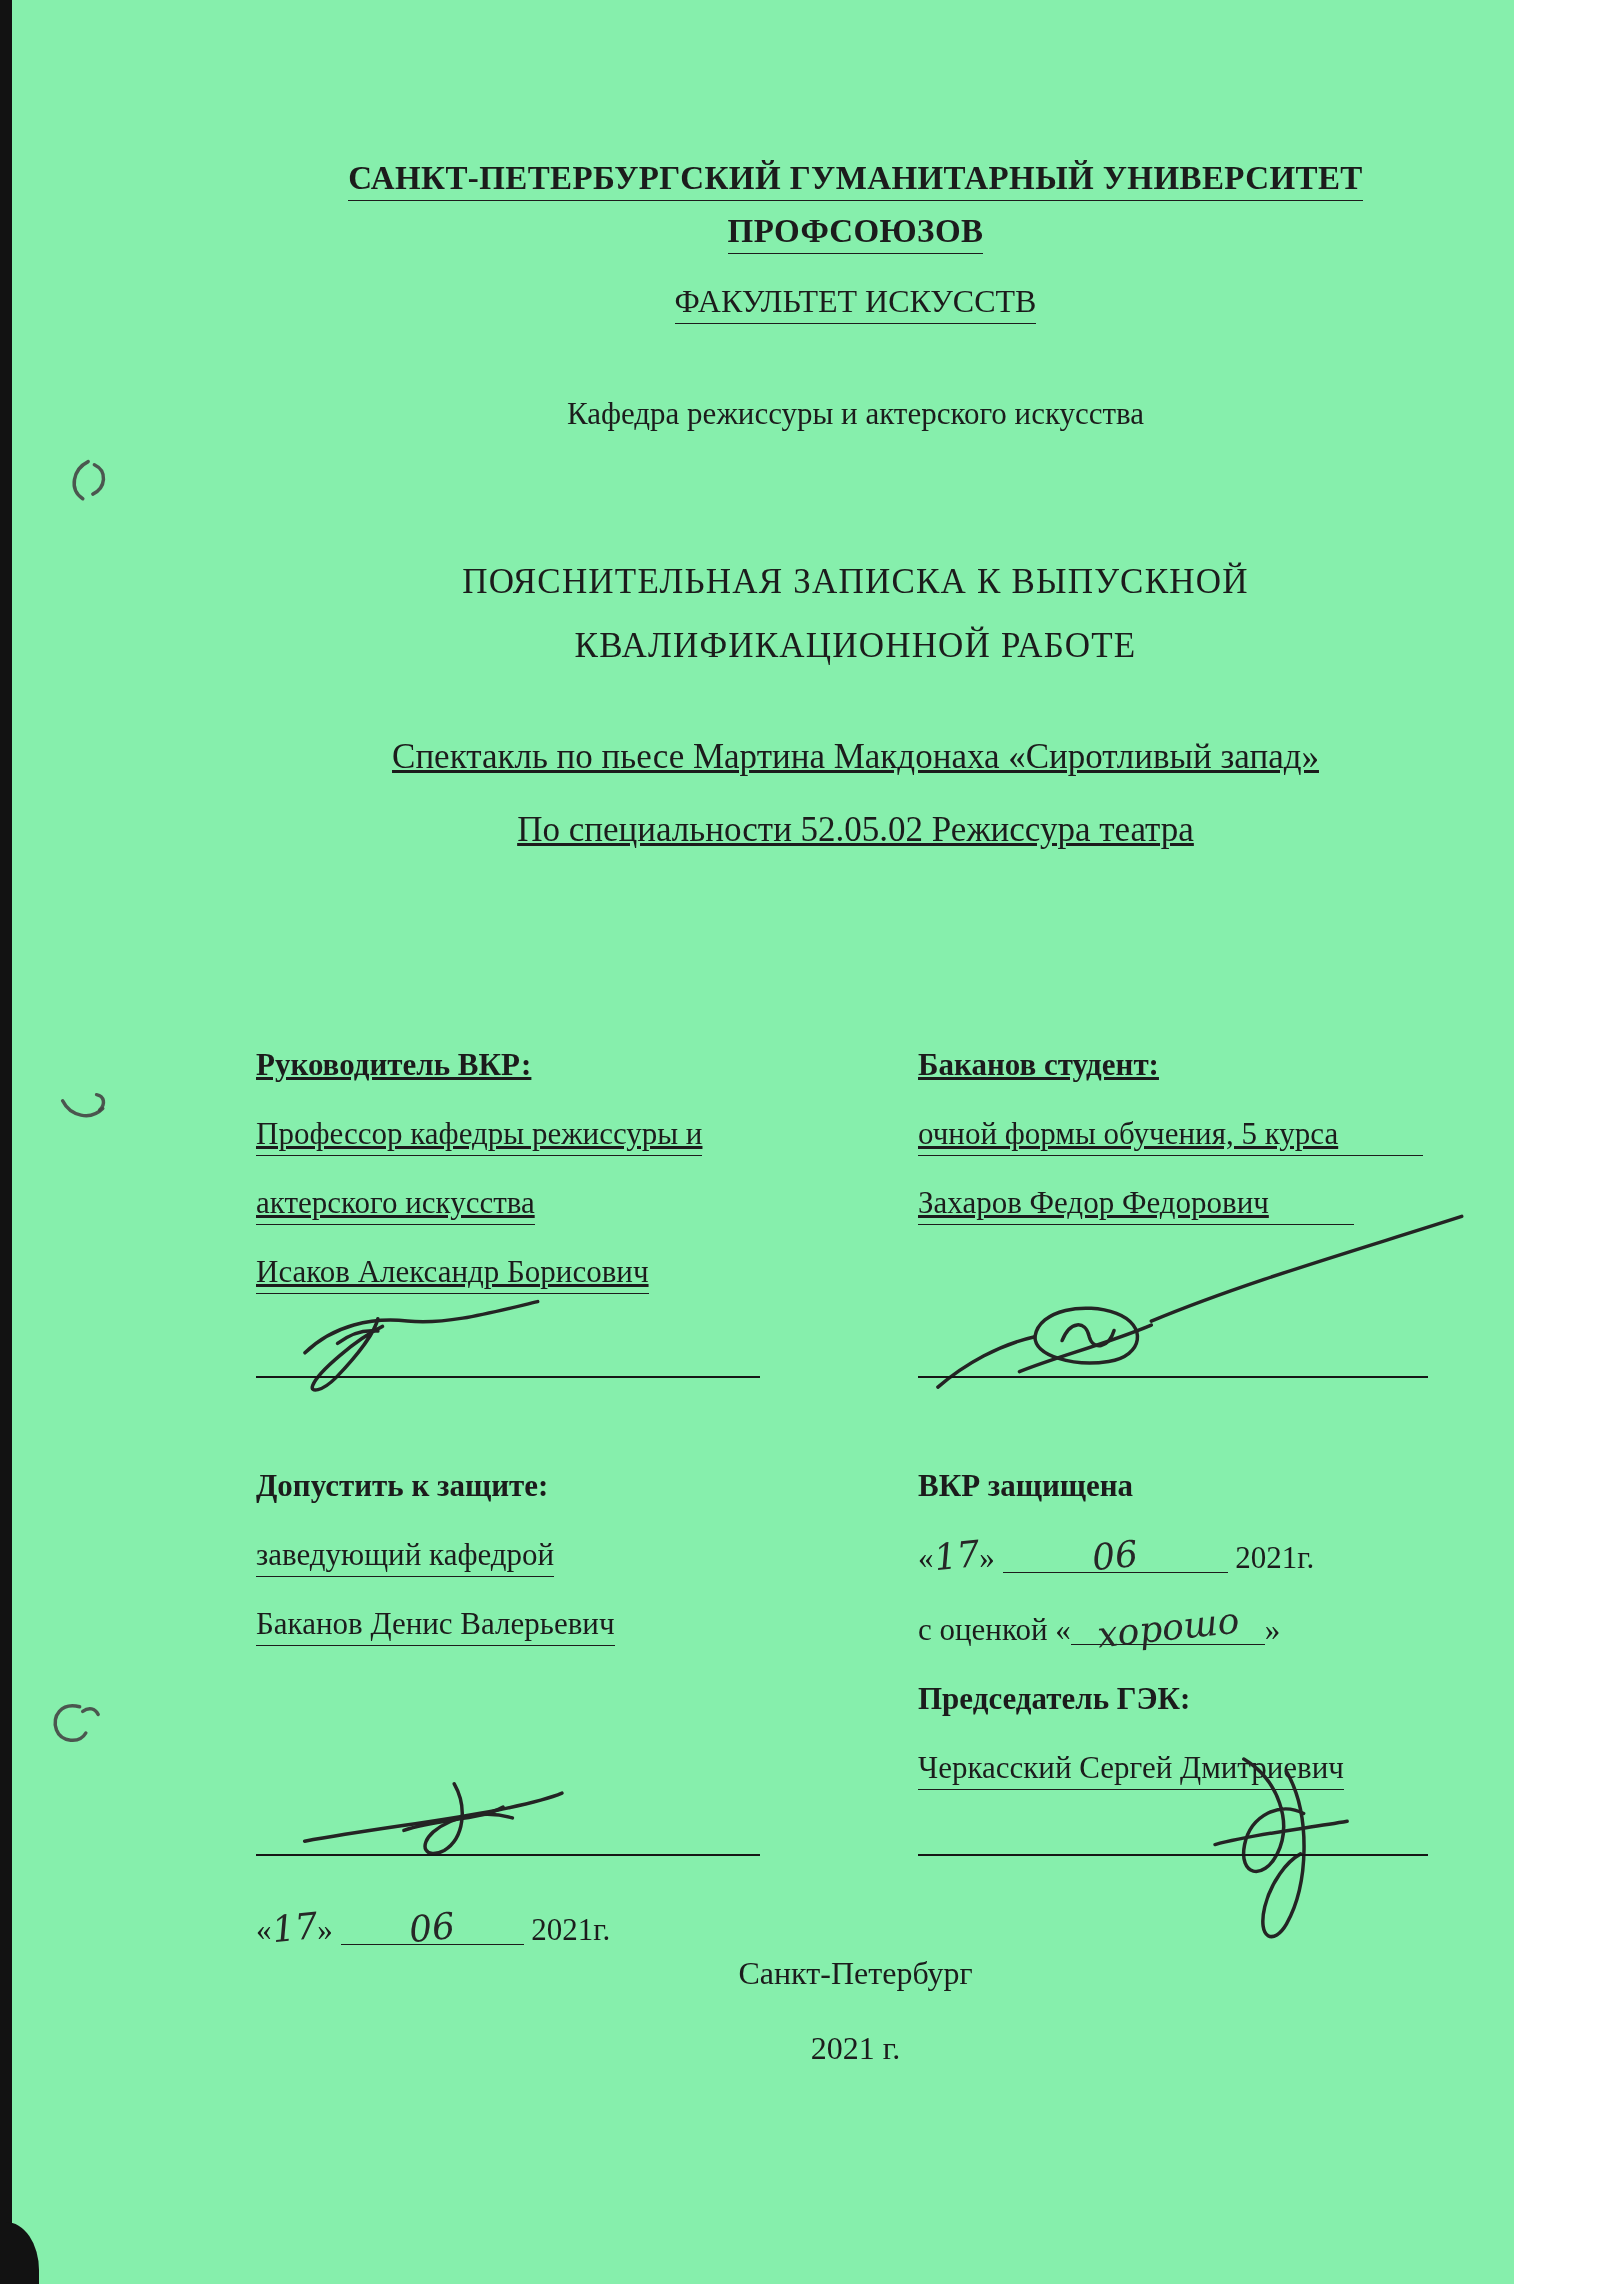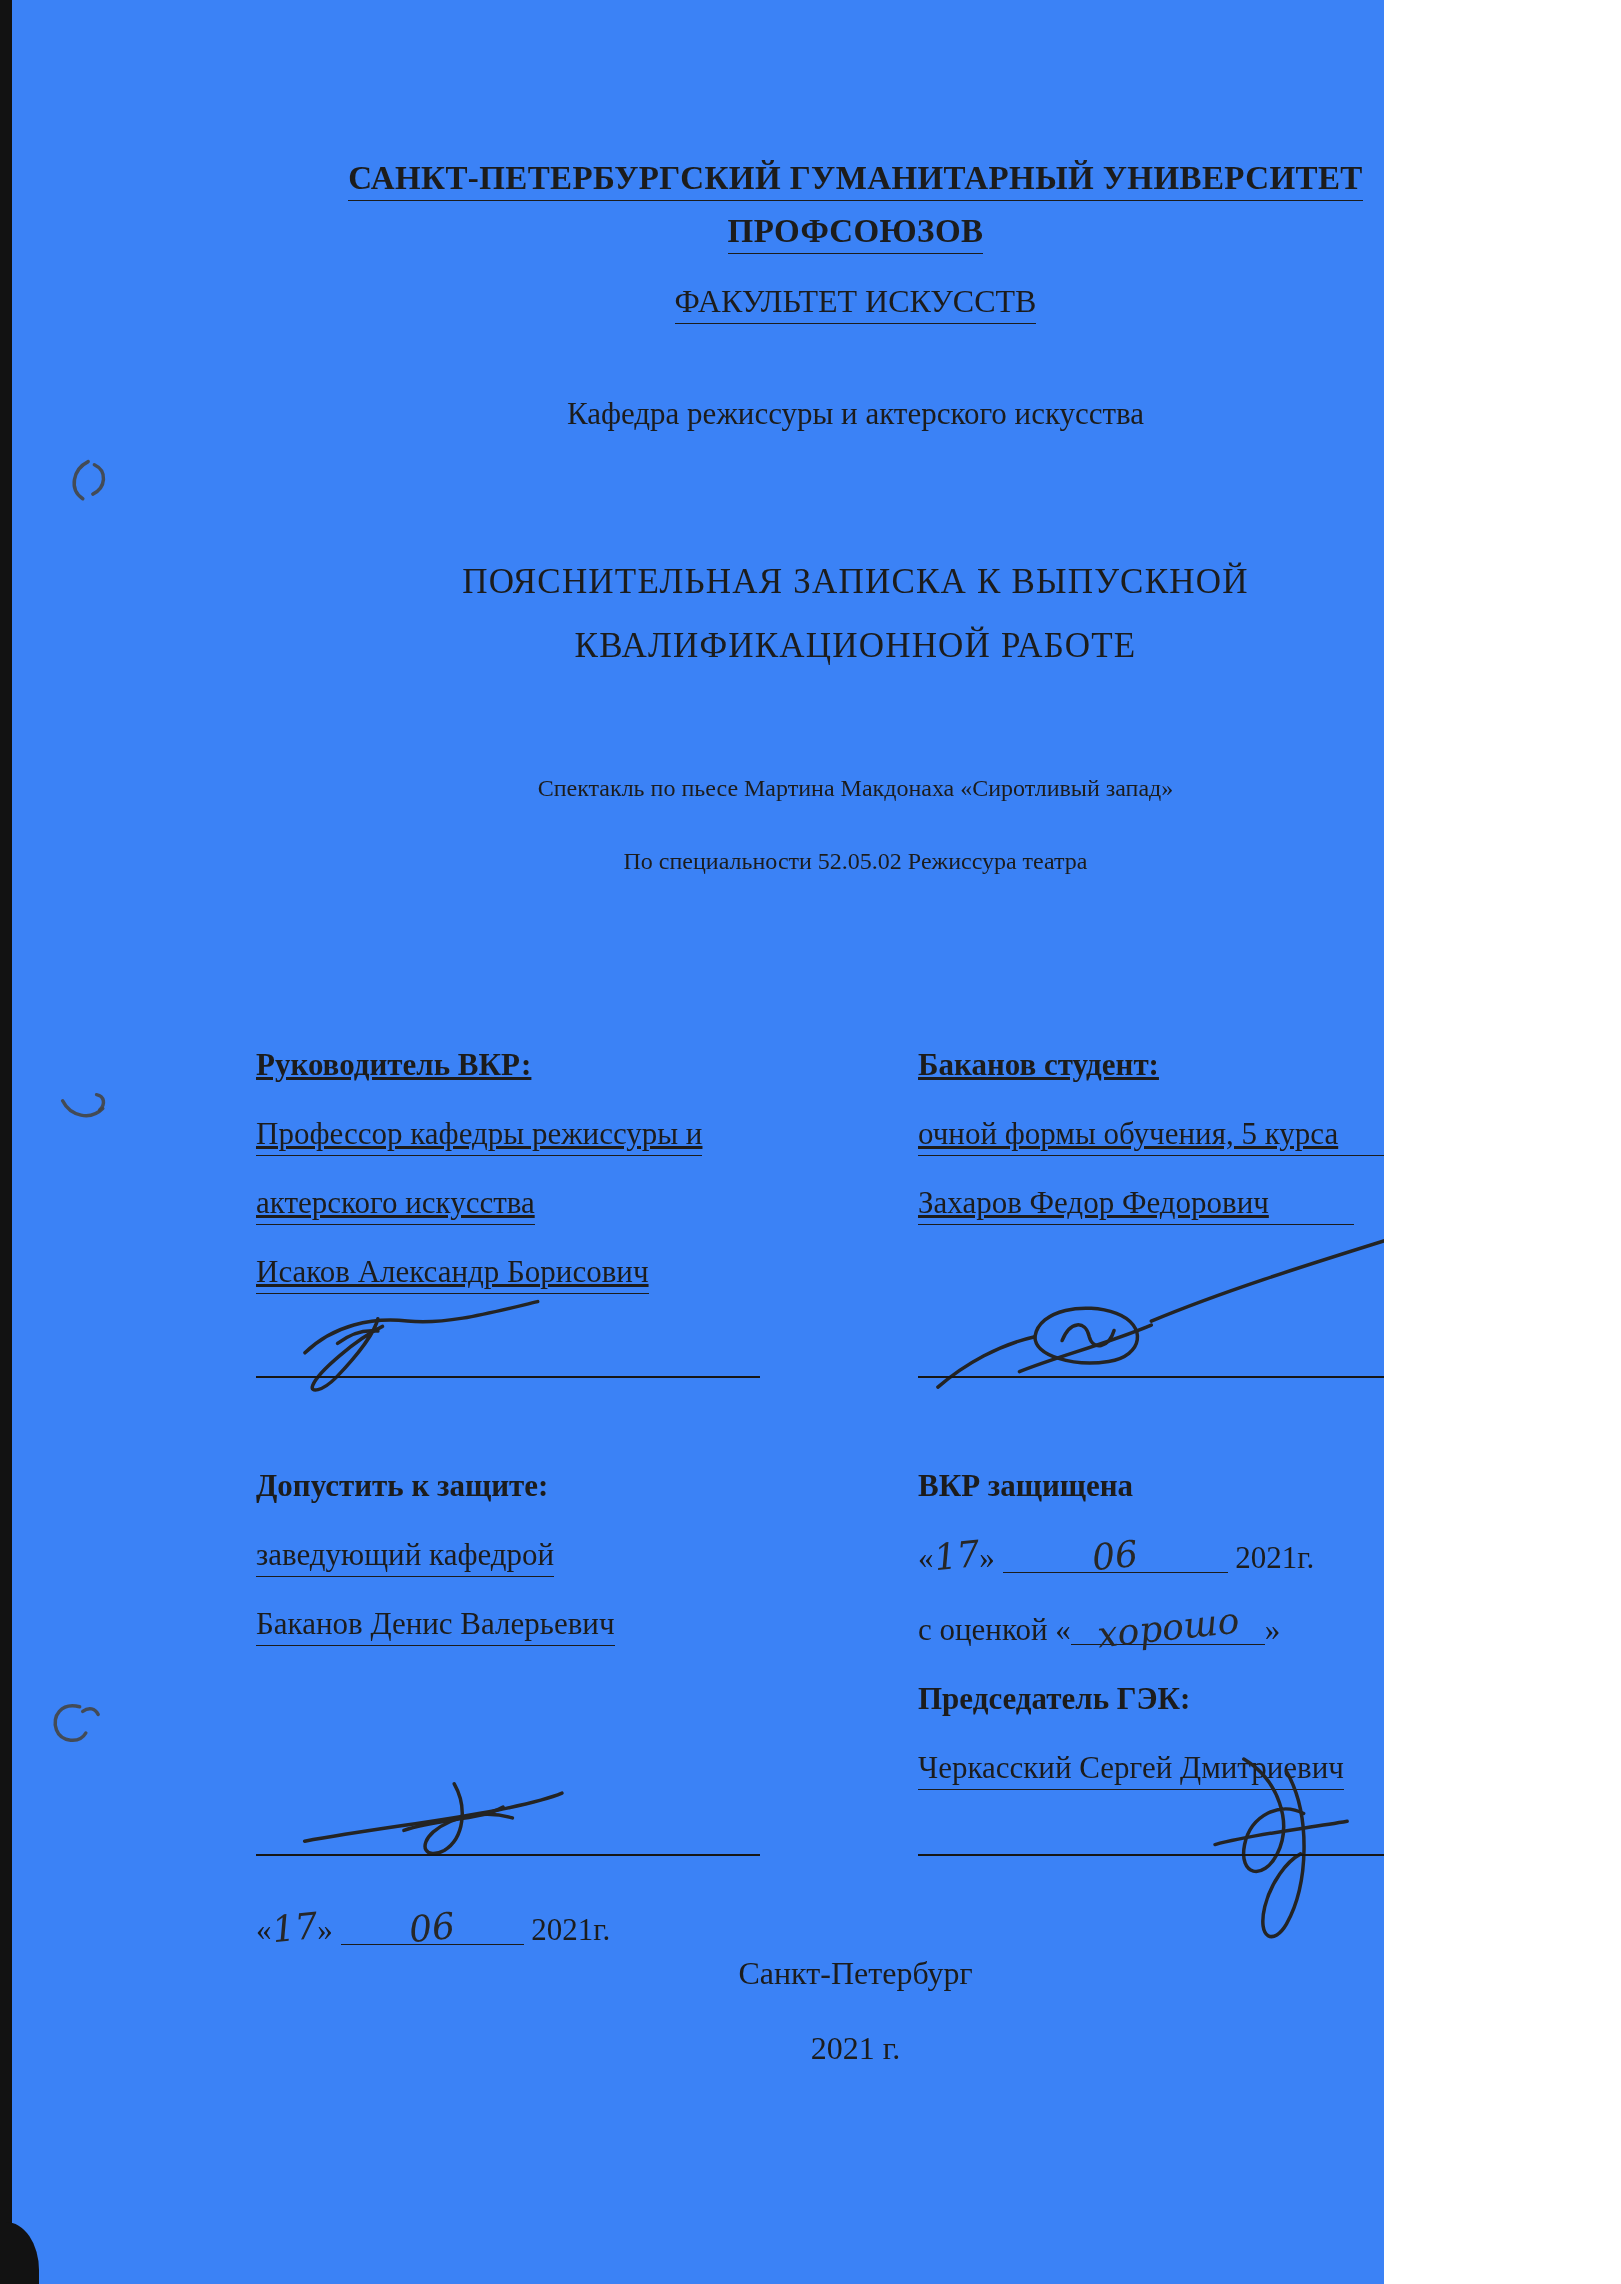--- a/index.html
+++ b/index.html
@@ -1,20 +1,20 @@
 <!DOCTYPE html>
 <html lang="ru" style="font-size:12.4px"><head>
 <meta charset="utf-8">
 <title>Scanned thesis title page</title>
 <style>
   html, body { margin:0; padding:0; background:#ffffff; }
   .sheet {
     position:relative;
-    width:1384px; height:2284px;
-    background:#3b82f6;
+    width:1514px; height:2284px;
+    background:#86efac;
     overflow:hidden;
     color:#1c1c1c;
     font-family:"Liberation Serif", serif;
   }
 
   
   .edge-strip { position:absolute; left:0; top:0; width:12.4px; height:100%; background:#121212; }
   .corner-blob { position:absolute; left:0; bottom:0; width:39px; height:62px; background:#121212; border-top-right-radius:33px 48px; }
   .pen-mark { position:absolute; }
 
@@ -24,21 +24,21 @@
   .ul { border-bottom:1.9px solid #1c1c1c; padding-bottom:3.9px; }
   .ext { padding-right:85px; }
 
   .abs { position:absolute; }
 
   .title-zone { left:218px; width:1275px; }
   #uni-title   { top:152px;  font-size:33px; font-weight:bold; line-height:53px; letter-spacing:0.4px; }
   #faculty     { top:283px;  font-size:32px; }
   #department  { top:396px;  font-size:31px; }
   #doc-title   { top:550px;  font-size:35px; font-weight:normal; line-height:64px; letter-spacing:1.2px; }
-  #subject     { top:752px;  font-size:24px; line-height:73px; }
+  #subject     { top:720px;  font-size:35px; line-height:73px;text-decoration:underline; }
   #footer-city { top:1955px; font-size:32px; }
   #footer-year { top:2030px; font-size:32px; }
 
   .col { position:absolute; font-size:31px; }
   .col p { margin:0 0 36px 0; line-height:33px; }
   .left-col  { left:256px;  width:567px; }
   .right-col { left:918px; width:575px; }
   #supervisor-block, #student-block { top:1048px;text-decoration:underline; }
   #admission-block, #defense-block  { top:1469px; }
 

